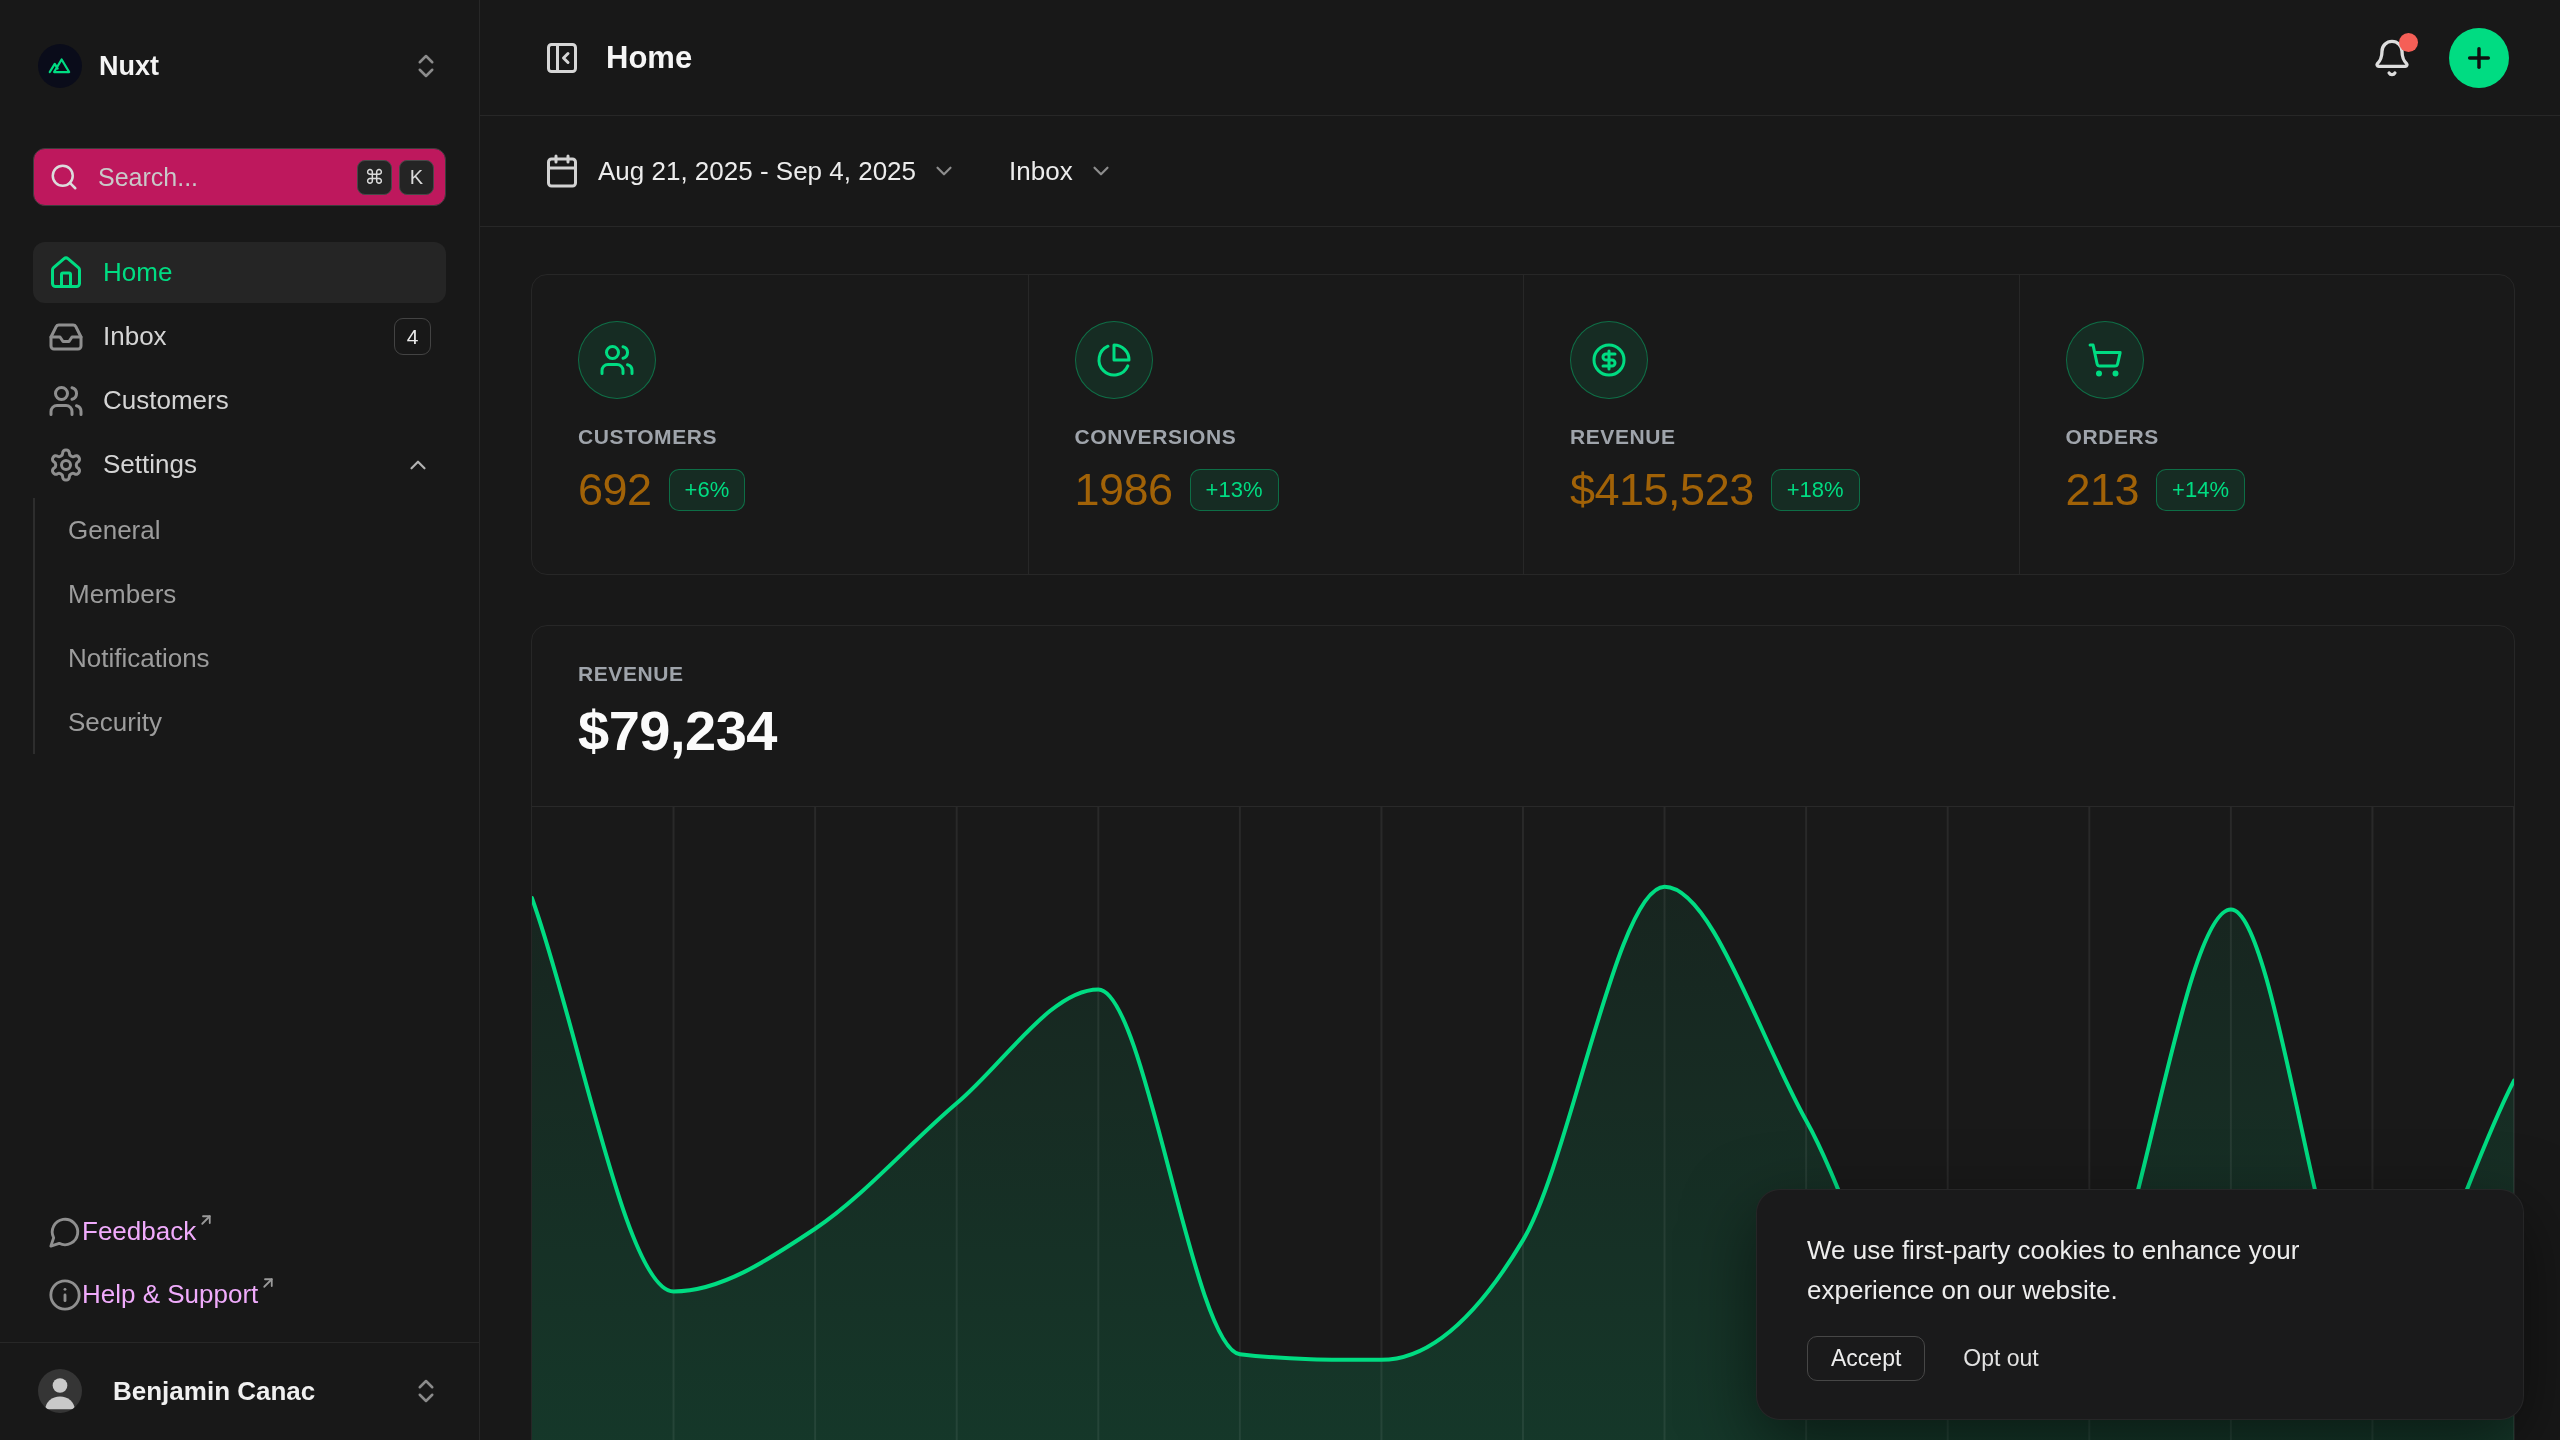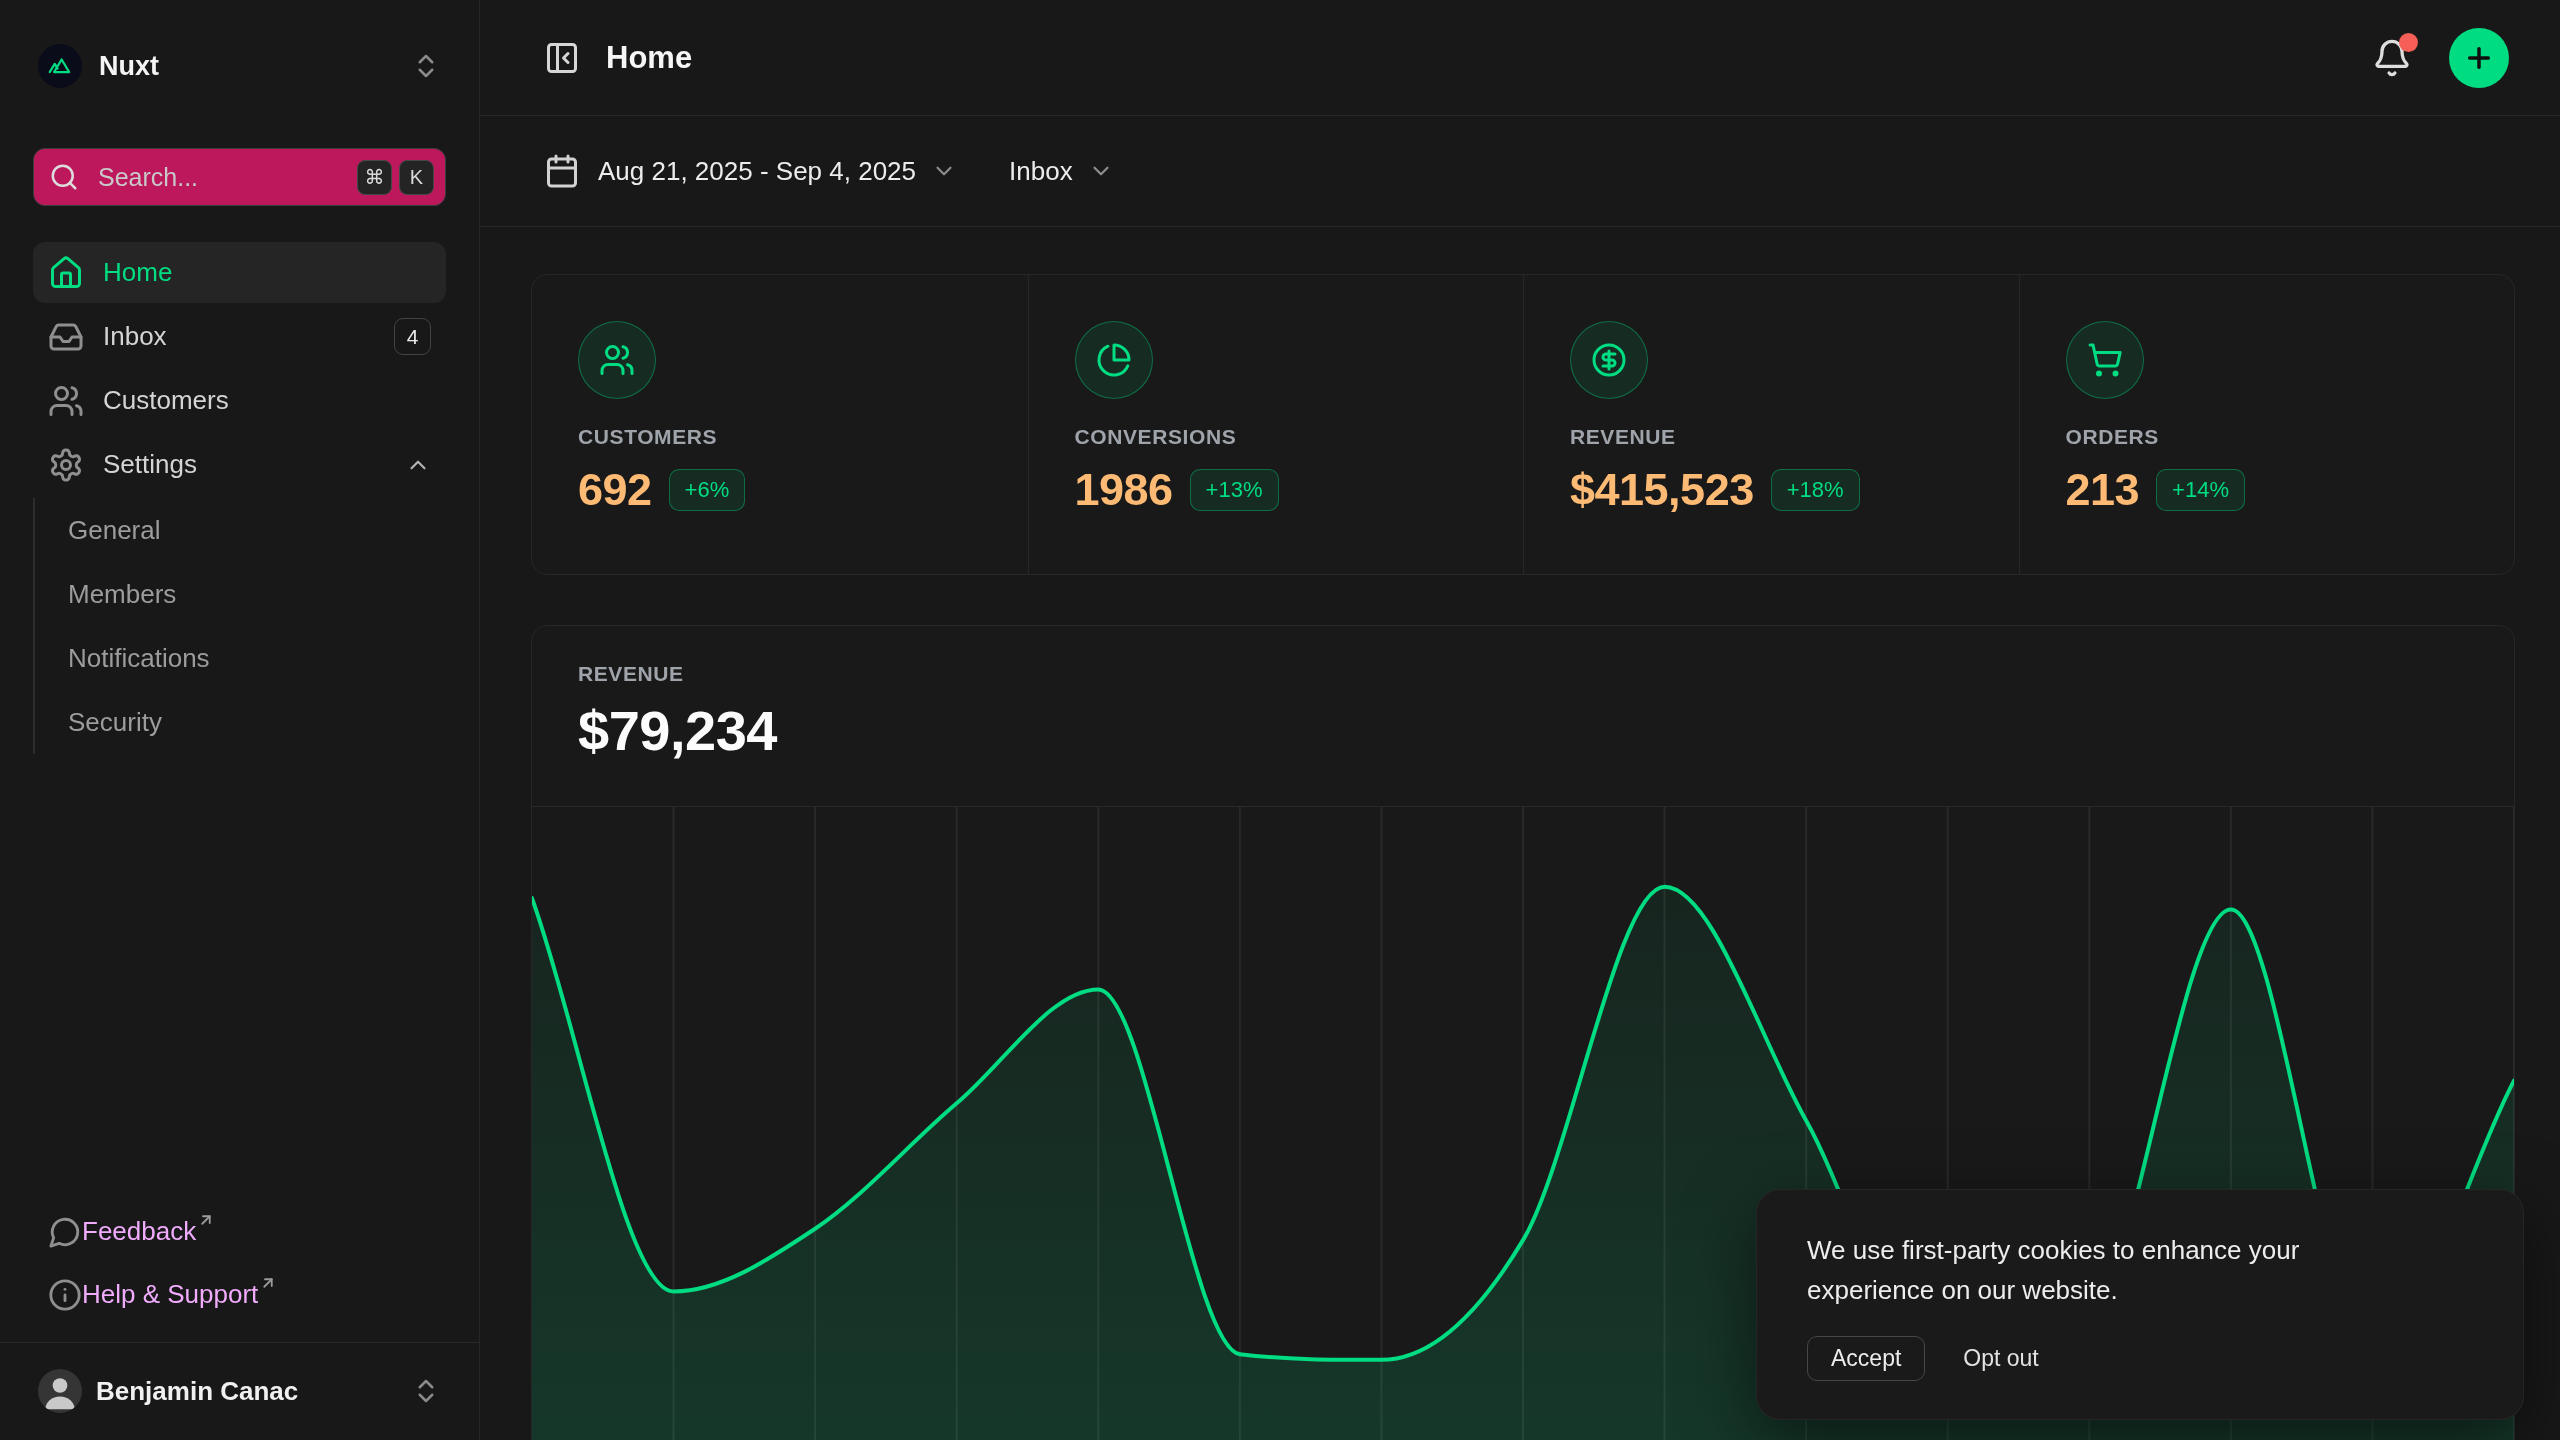--- a/index.html
+++ b/index.html
@@ -32,21 +32,21 @@
   .count-badge { margin-left: auto; min-width: 37px; height: 37px; border-radius: 9px; border: 1px solid #434343; color: #eaeaea; font-size: 21px; font-weight: 500; display: flex; align-items: center; justify-content: center; }
   .nav-caret { margin-left: auto; color: #b3b3b3; display: flex; }
   .subnav { border-left: 2px solid #2d2d2d; padding-left: 33px; display: flex; flex-direction: column; }
   .sub-item { height: 64px; display: flex; align-items: center; font-size: 26px; font-weight: 500; color: #9c9c9c; cursor: pointer; }
   .flex-spacer { flex: 1; }
   .foot { display: flex; flex-direction: column; padding-bottom: 16px; }
   .foot-item { height: 63px; display: flex; align-items: center; padding: 0 15px; font-size: 26px; font-weight: 500; color: #f0abfc; cursor: pointer; }
   .foot-item .nicon { color: #8f8f8f; display: flex; }
   .ext { align-self: flex-start; margin-top: 11px; margin-left: 1px; color: #9a9a9a; display: flex; }
   .user-sec { border-top: 1px solid #272727; margin: 0 -33px; padding: 26px 38px 0; height: 98px; }
-  .user-row { display: flex; align-items: center; gap: 14px; cursor: pointer; }
+  .user-row { display: flex; align-items: center; gap: 31px; cursor: pointer; }
   .avatar { width: 44px; height: 44px; border-radius: 50%; background: #353535; overflow: hidden; display: flex; align-items: flex-end; justify-content: center; }
   .user-name { font-size: 26px; font-weight: 600; color: #f0f0f0; }
 
   
   .main { flex: 1; display: flex; flex-direction: column; min-width: 0; }
   .header { height: 116px; min-height: 116px; border-bottom: 1px solid #272727; display: flex; align-items: center; padding: 0 51px 0 64px; }
   .collapse-btn { color: #d6d6d6; display: flex; cursor: pointer; }
   .page-title { font-size: 31px; font-weight: 700; color: #f6f6f6; margin-left: 26px; }
   .header-right { margin-left: auto; display: flex; align-items: center; gap: 37px; }
   .bell-btn { position: relative; color: #dddddd; display: flex; cursor: pointer; }
@@ -60,21 +60,21 @@
   .daily-btn { display: flex; align-items: center; margin-left: 52px; cursor: pointer; }
   .daily-text { font-size: 26px; font-weight: 500; color: #ececec; }
 
   .content { flex: 1; padding: 47px 45px 0 51px; display: flex; flex-direction: column; min-height: 0; }
   .stats { display: grid; grid-template-columns: repeat(4, 1fr); background: #191919; border: 1px solid #272727; border-radius: 16px; height: 301px; min-height: 301px; overflow: hidden; }
   .stat-cell { padding: 46px 46px 0; border-left: 1px solid #272727; }
   .stat-cell:first-child { border-left: none; }
   .stat-icon { width: 78px; height: 78px; border-radius: 50%; background: rgba(0,220,130,0.10); border: 1px solid rgba(0,220,130,0.38); display: flex; align-items: center; justify-content: center; color: #00dc82; }
   .stat-label { margin-top: 26px; font-size: 21px; font-weight: 600; color: #9fa4ab; letter-spacing: 0.6px; }
   .stat-value-row { margin-top: 15px; display: flex; align-items: center; gap: 17px; }
-  .stat-value { font-size: 45px; font-weight: 700; color: #fdba74; letter-spacing: -0.5px; text-align: right; }
+  .stat-value { font-size: 45px; font-weight: 400; color: #a16207; letter-spacing: -0.5px; text-align: right; }
   .delta-badge { padding: 7px 15px; border-radius: 10px; background: rgba(0,220,130,0.10); border: 1px solid rgba(0,220,130,0.38); color: #00dc82; font-size: 22px; font-weight: 500; }
 
   .revenue-card { margin-top: 50px; background: #191919; border: 1px solid #272727; border-radius: 16px; height: 860px; min-height: 860px; position: relative; overflow: hidden; }
   .rev-head { padding: 36px 46px 0; }
   .rev-label { font-size: 21px; font-weight: 600; color: #9fa4ab; letter-spacing: 0.6px; }
   .rev-total { margin-top: 12px; font-size: 56px; font-weight: 700; color: #fbfbfb; letter-spacing: -0.5px; }
   .chart-zone { position: absolute; left: 0; right: 0; top: 180px; height: 660px; border-top: 1px solid rgba(255,255,255,0.07); }
   .chart { width: 100%; height: 100%; }
 
   

